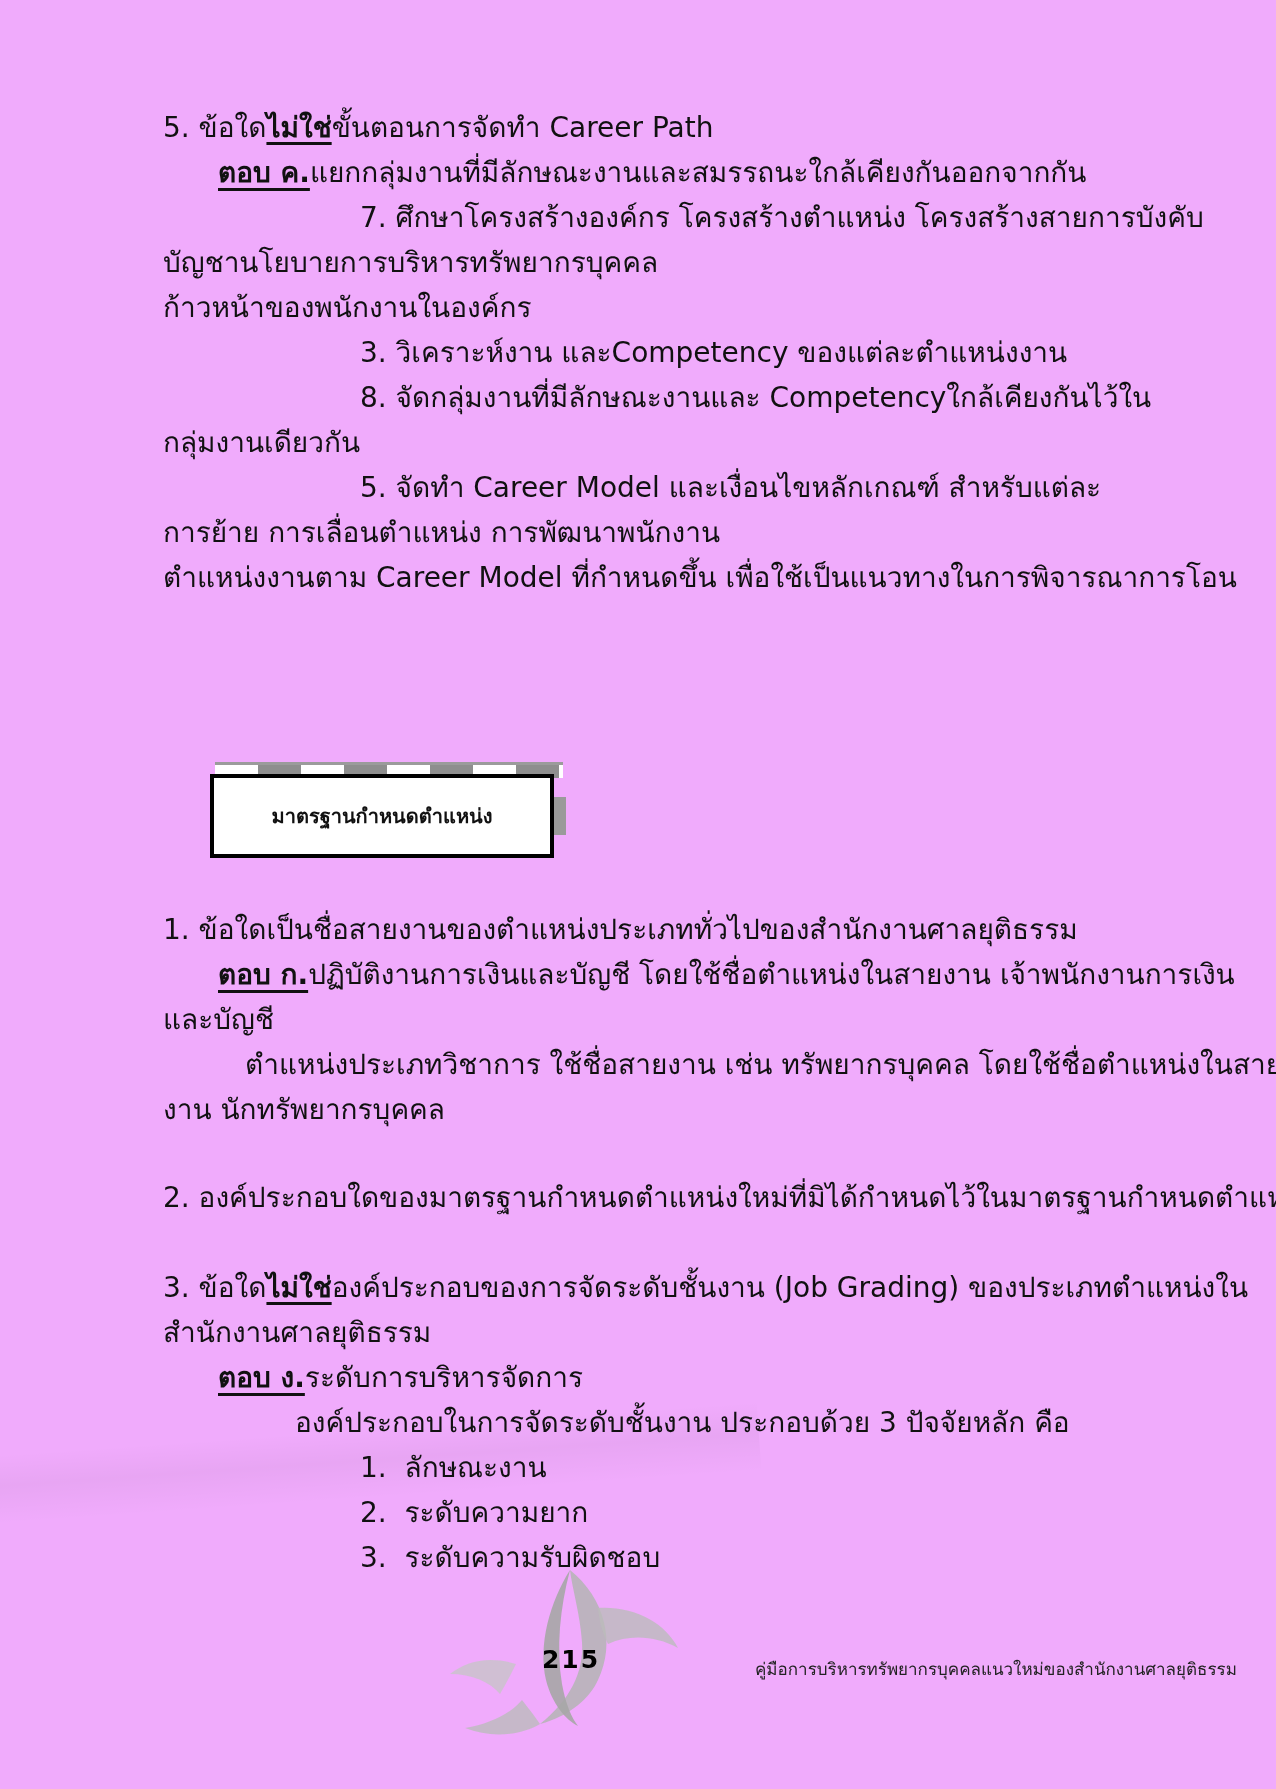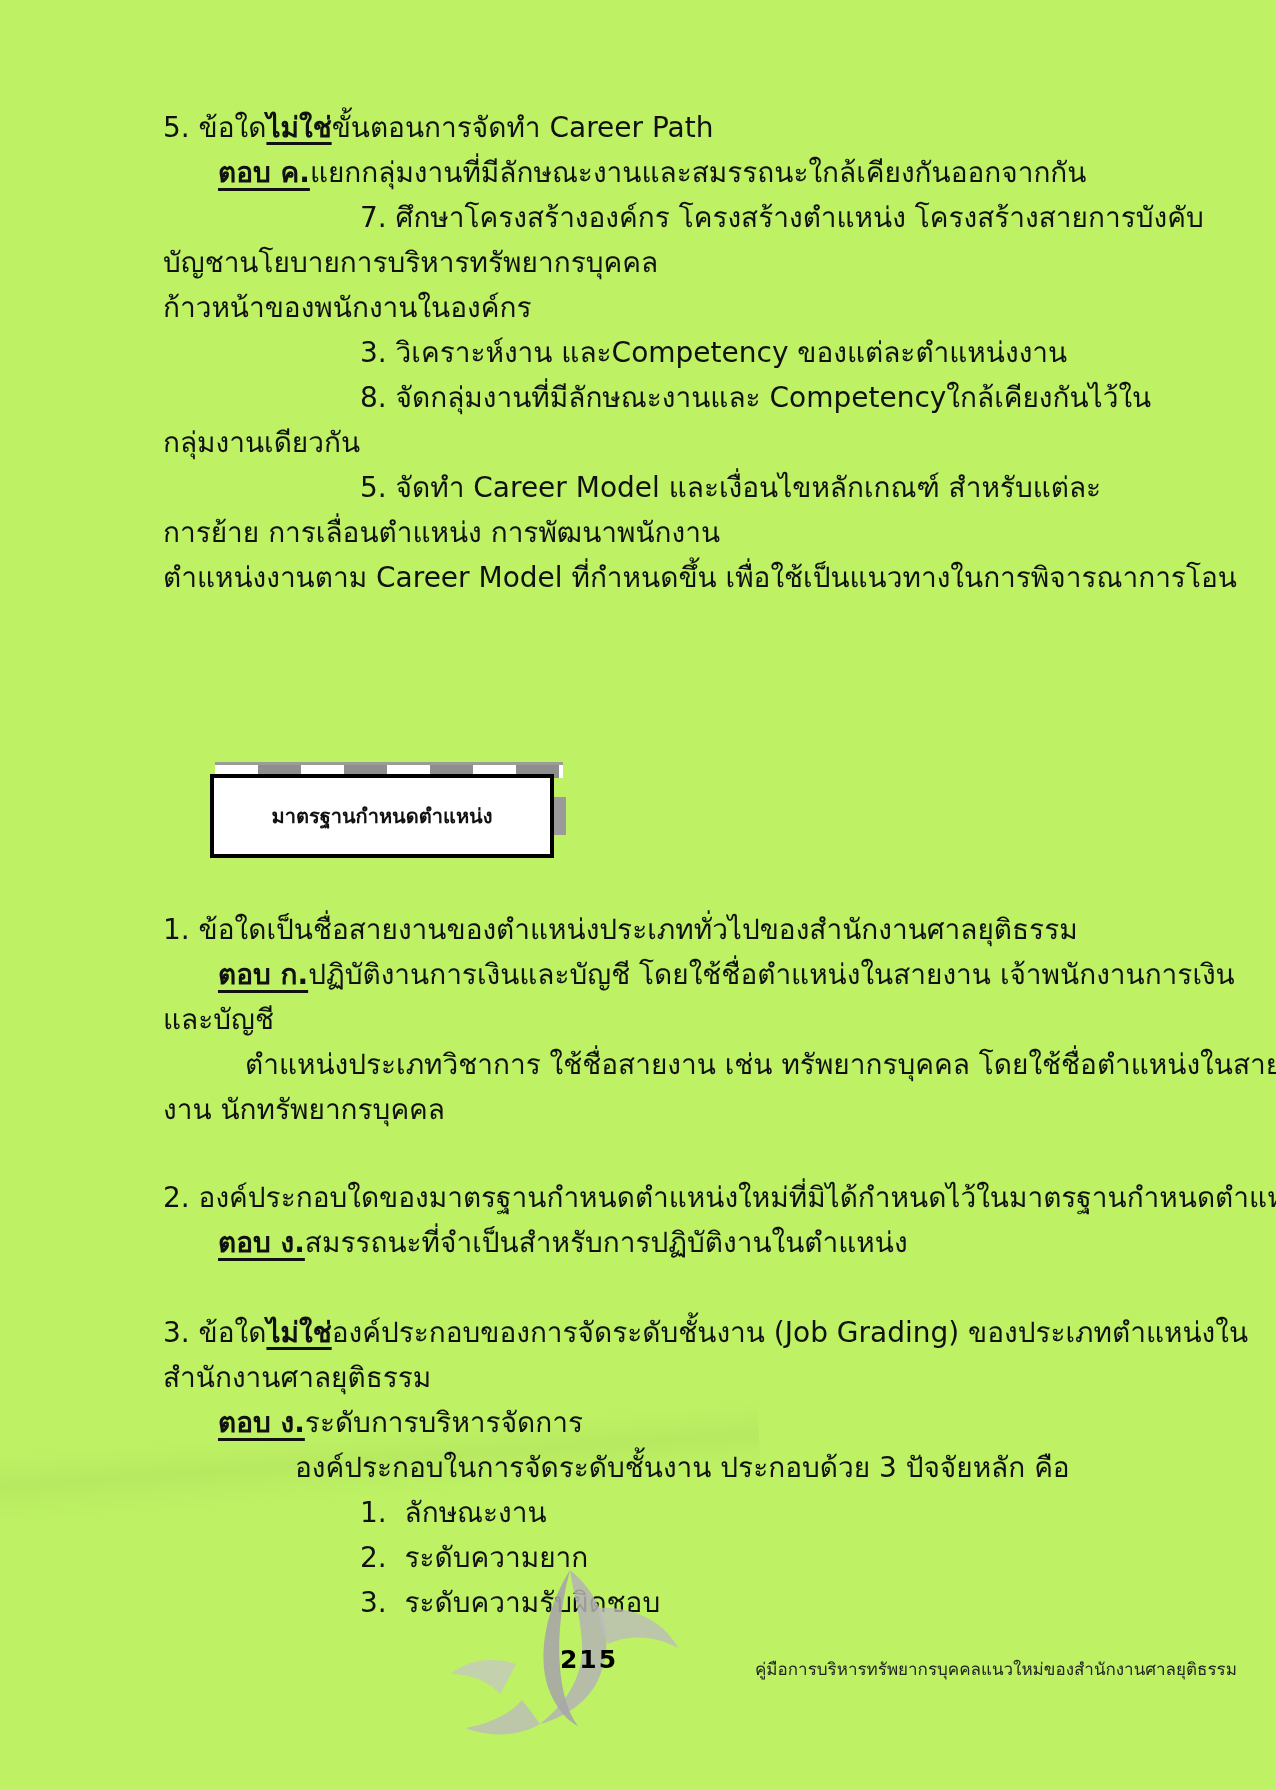--- a/index.html
+++ b/index.html
@@ -1,20 +1,20 @@
 <!DOCTYPE html>
 <html><head>
 <meta charset="utf-8">
 <style>
   html,body { margin:0; padding:0; background:#d9d9d9; }
   .page {
     position:relative;
     width:1276px; height:1789px;
     margin:0 auto;
-    background:#bef264;
+    background:#f0abfc;
     font-family:"DejaVu Sans","Liberation Sans",sans-serif;
     color:#111;
     font-size:28px;
     overflow:hidden;
   }
   .sec { position:absolute; left:163px; right:150px; }
   .line { height:45px; line-height:45px; white-space:nowrap; overflow:visible; }
   .in-ans  { padding-left:55px; }
   .in-2    { padding-left:82px; }
   .in-head { padding-left:132px; }
@@ -36,21 +36,21 @@
   .banner-box {
     position:absolute; left:210px; top:774px; width:336px; height:76px;
     background:#ffffff; border:4px solid #000;
     display:flex; align-items:center; justify-content:center;
     font-weight:bold; font-size:20px; white-space:nowrap;
   }
 
   
   .footer-ornament { position:absolute; left:420px; top:1568px; width:310px; height:170px; }
   .page-number {
-    position:absolute; left:554px; top:1645px; width:70px;
+    position:absolute; left:536px; top:1645px; width:70px;
     font-weight:bold; font-size:25px; letter-spacing:2px; color:#000;
     text-align:center;
   }
   .footer-title {
     position:absolute; left:755px; top:1655px;
     font-size:17px; color:#222; white-space:nowrap;
   }
   .scan-band {
     position:absolute; left:-60px; top:1430px; width:820px; height:70px;
     background:linear-gradient(180deg, rgba(0,0,0,0) 0%, rgba(0,0,0,0.035) 45%, rgba(0,0,0,0) 100%);
@@ -89,23 +89,20 @@
   <div class="sec" style="top:907px;">
     <div class="line">1. ข้อใดเป็นชื่อสายงานของตำแหน่งประเภททั่วไปของสำนักงานศาลยุติธรรม</div>
     <div class="line in-ans">
       <span class="ans-label">ตอบ ก.</span><span>ปฏิบัติงานการเงินและบัญชี โดยใช้ชื่อตำแหน่งในสายงาน เจ้าพนักงานการเงิน</span>
     </div>
     <div class="line">และบัญชี</div>
     <div class="line in-2">ตำแหน่งประเภทวิชาการ ใช้ชื่อสายงาน เช่น ทรัพยากรบุคคล โดยใช้ชื่อตำแหน่งในสาย</div>
     <div class="line">งาน นักทรัพยากรบุคคล</div>
 
     <div class="line" style="margin-top:43px;">2. องค์ประกอบใดของมาตรฐานกำหนดตำแหน่งใหม่ที่มิได้กำหนดไว้ในมาตรฐานกำหนดตำแหน่งเดิม</div>
-    <div class="line in-ans">
-      <span class="ans-label">ตอบ ง.</span><span>สมรรถนะที่จำเป็นสำหรับการปฏิบัติงานในตำแหน่ง</span>
-    </div>
 
     <div class="line" style="margin-top:45px;">
       <span>3. ข้อใด</span><span class="emph">ไม่ใช่</span><span>องค์ประกอบของการจัดระดับชั้นงาน (Job Grading) ของประเภทตำแหน่งใน</span>
     </div>
     <div class="line">สำนักงานศาลยุติธรรม</div>
     <div class="line in-ans">
       <span class="ans-label">ตอบ ง.</span><span>ระดับการบริหารจัดการ</span>
     </div>
     <div class="line in-head">องค์ประกอบในการจัดระดับชั้นงาน ประกอบด้วย 3 ปัจจัยหลัก คือ</div>
     <div class="line in-step">1.&nbsp; ลักษณะงาน</div>

